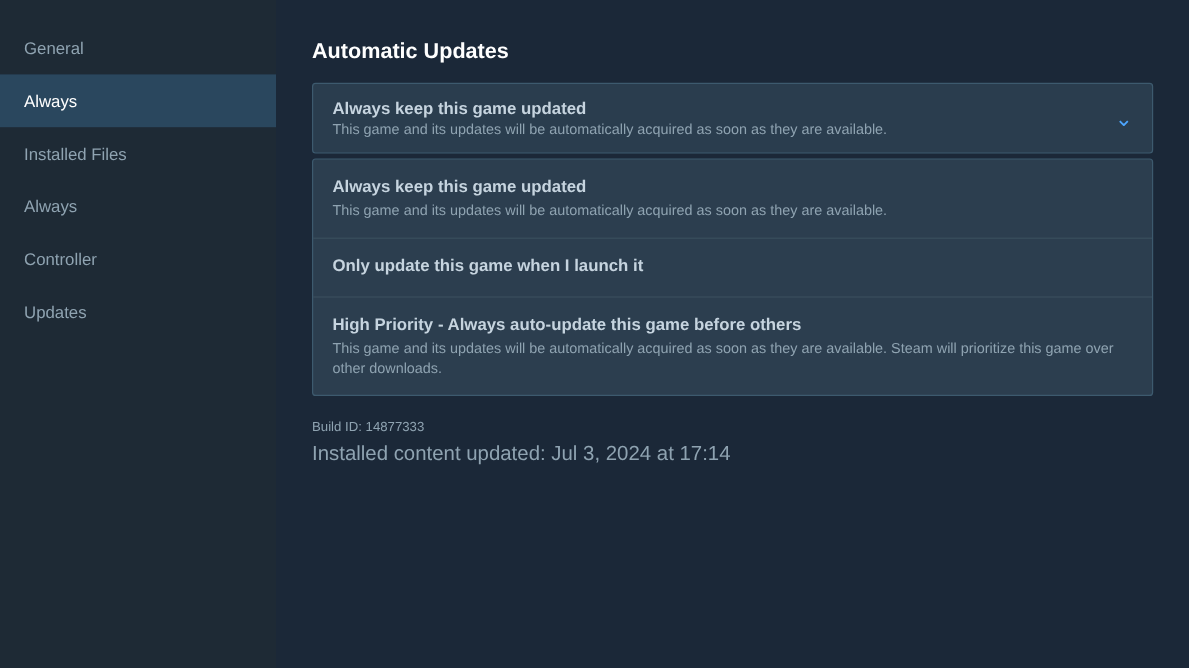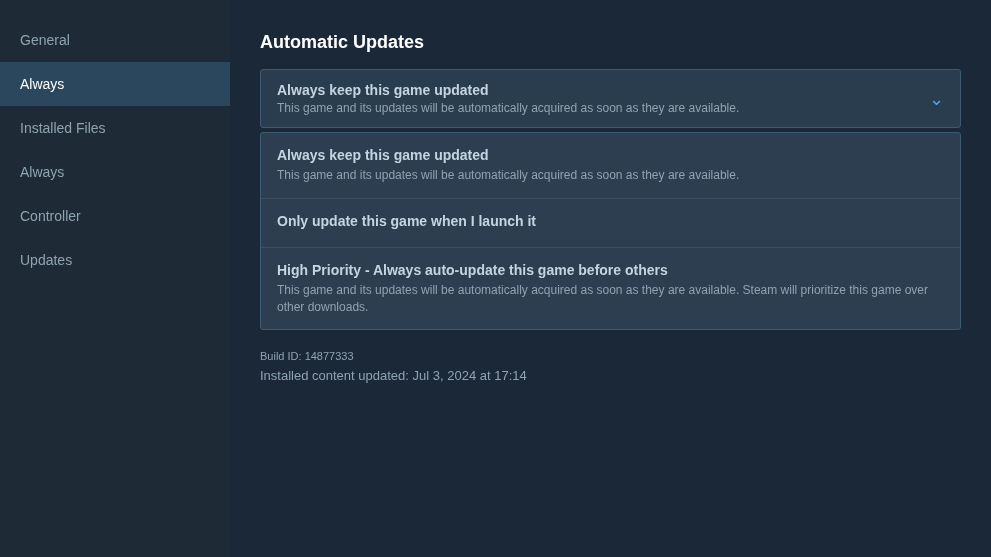--- a/index.html
+++ b/index.html
@@ -124,21 +124,21 @@
       margin-top: 10px;
     }
 
     .build-id {
       font-size: 11px;
       color: #8fa3b1;
       margin-bottom: 6px;
     }
 
     .installed-content {
-      font-size: 13px;
+      font-size: 17px;
       color: #8fa3b1;
     }
   </style>
 </head>
 <body>
 
 <div class="sidebar">
 
 <div class="sidebar-item">General</div>
     <div class="sidebar-item active">Always</div>

